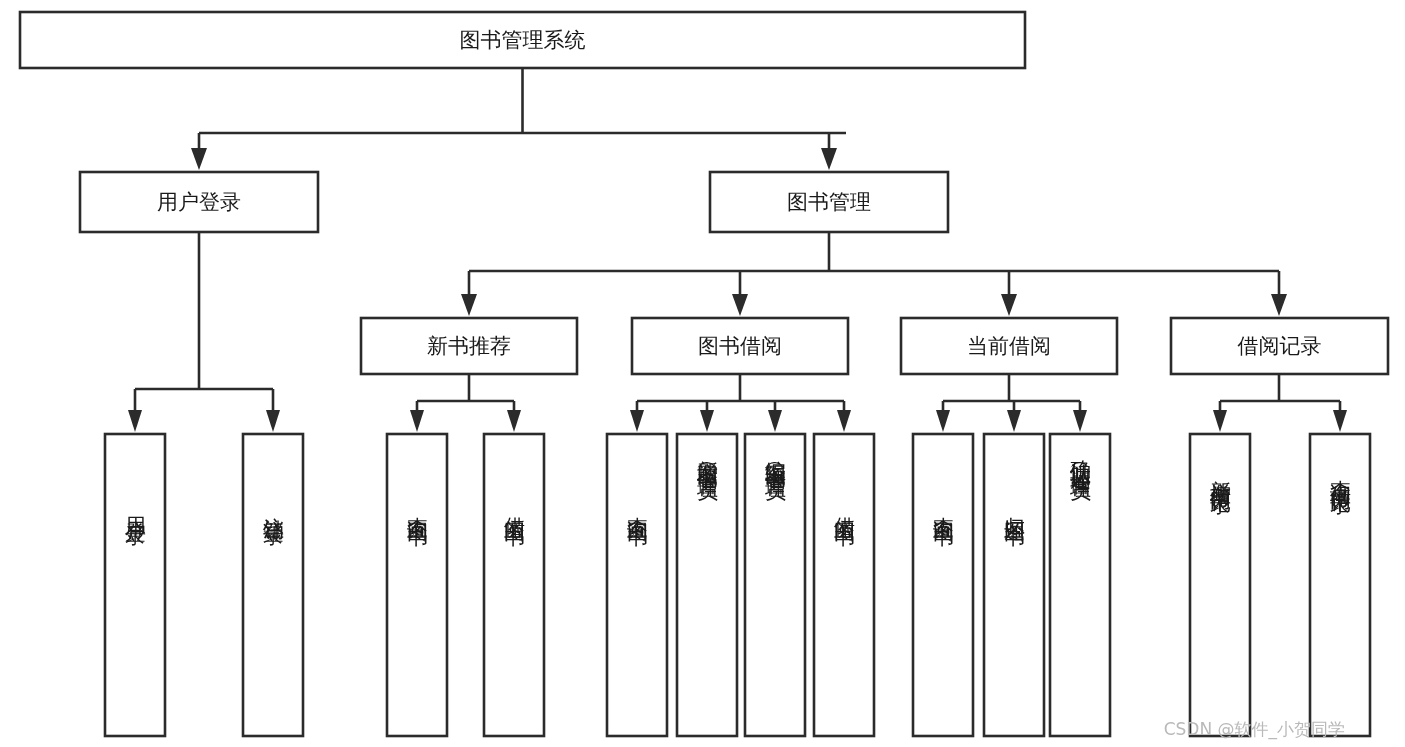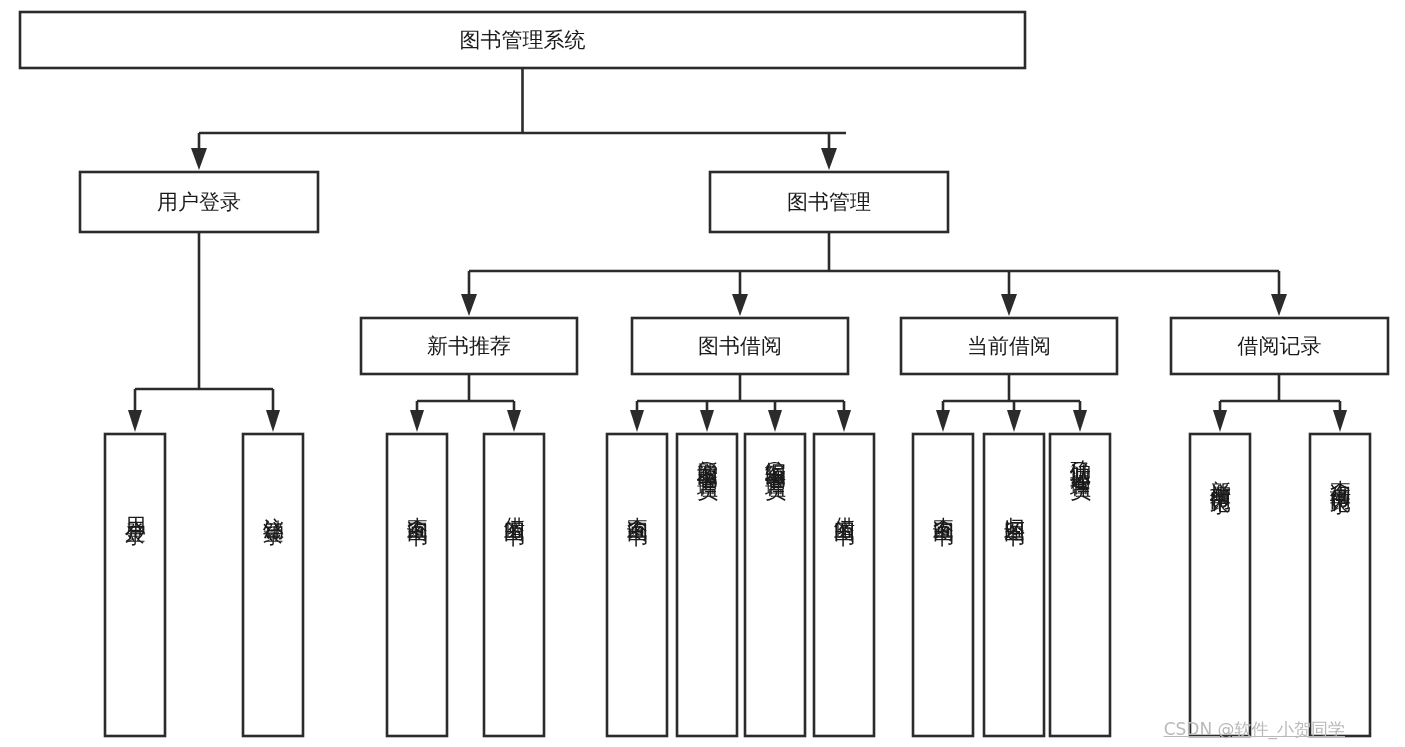--- a/index.html
+++ b/index.html
@@ -68,21 +68,20 @@
   }
   .watermark {
     position: absolute;
     right: 14px;
     bottom: 6px;
     font-family: "DejaVu Sans", "Liberation Sans", sans-serif;
     font-size: 17px;
     color: #b9b9b9;
     white-space: nowrap;
     pointer-events: none;
-    text-decoration: underline;
   }
 </style>
 </head>
 <body>
 
 <div id="diagram-root">
 
   <svg class="diagram" viewBox="0 0 1405 747" xmlns="http://www.w3.org/2000/svg">
 
     <g>

